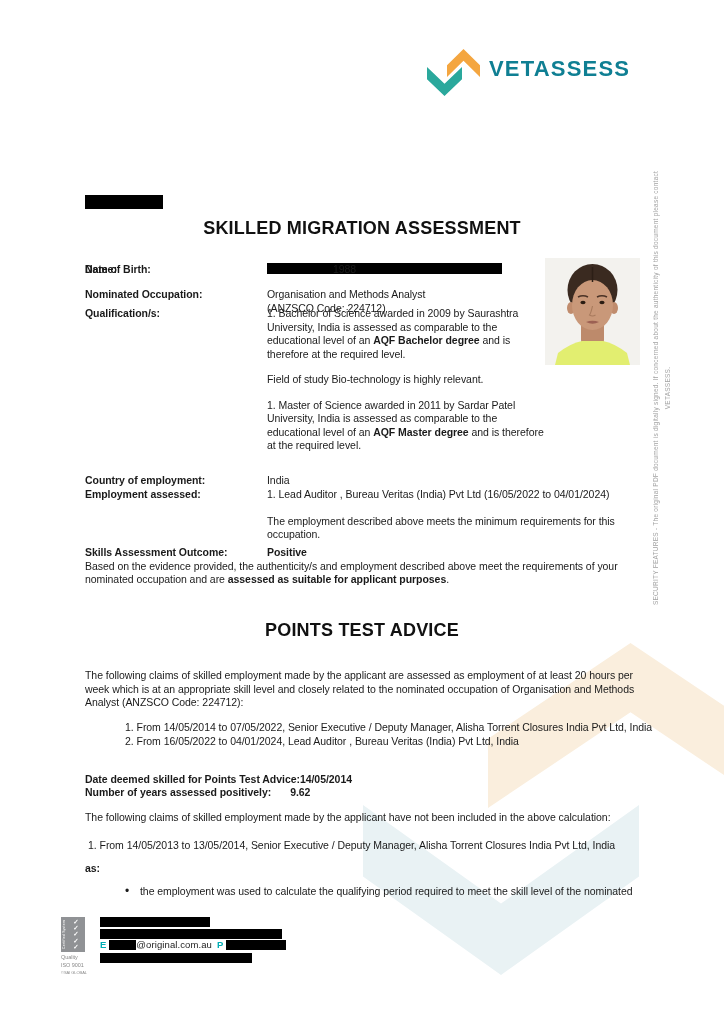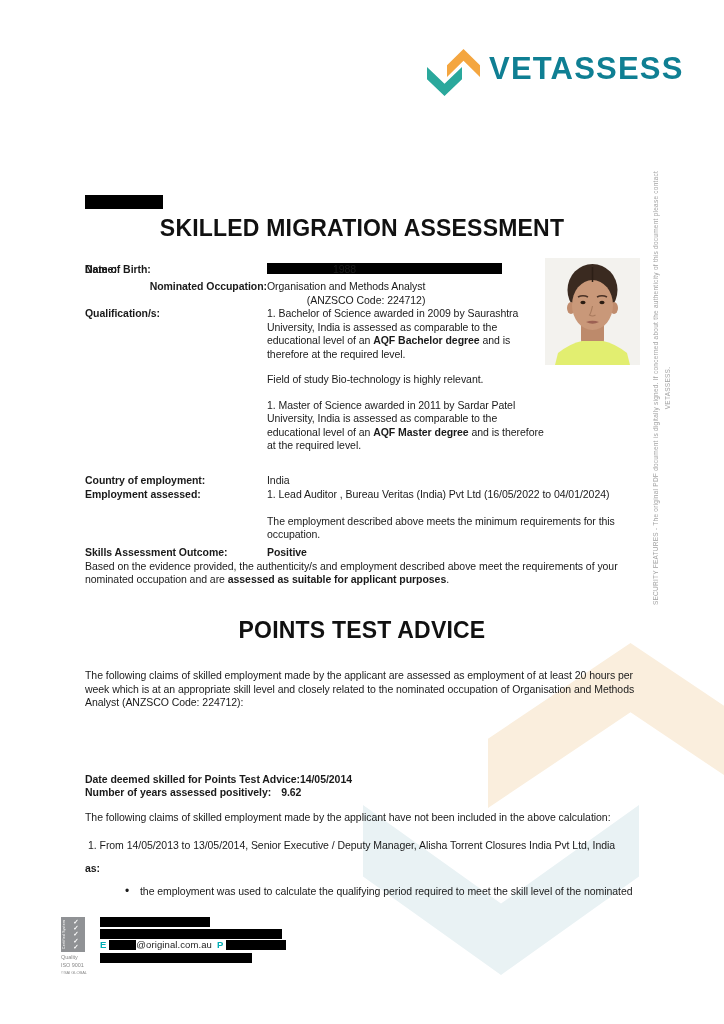--- a/index.html
+++ b/index.html
@@ -14,38 +14,38 @@
   .chev-down{clip-path:polygon(50% 100%,100% 42%,100% 0%,50% 58%,0% 0%,0% 42%);}
   .wm{position:absolute; z-index:0;}
   .wm-orange{left:488px; top:643px; width:285px; height:165px; background:#faeedd;}
   .wm-teal{left:363px; top:805px; width:276px; height:170px; background:#e9f2f4;}
   
   .logo-chev{position:absolute; z-index:2;}
   .logo-chev.orange{left:447px; top:49px; width:33px; height:28px; background:#f4a640;}
   .logo-chev.teal{left:427px; top:67px; width:35px; height:29px; background:#2aa89c;}
   .logo-word{
     position:absolute; left:489px; top:54px; z-index:2;
-    font-size:31px; font-weight:bold; color:#0f7f93; letter-spacing:1.2px; line-height:30px;
+    font-size:22px; font-weight:bold; color:#0f7f93; letter-spacing:1.2px; line-height:30px;
   }
   
   .security{
     position:absolute; left:426px; top:382px; width:460px; height:12px;
     transform:rotate(-90deg); transform-origin:center;
     font-size:6.5px; letter-spacing:0.25px; color:#a3a3a3; text-align:center;
     z-index:2; line-height:12px;
   }
   
   .abs{position:absolute; z-index:1;}
   .row{position:absolute; z-index:1; left:85px; display:flex;}
   .lbl{width:182px; font-weight:bold; flex:none;}
   .val{flex:1;}
   b,.bold{font-weight:bold;}
   .title{
     position:absolute; z-index:1; left:0; width:724px; text-align:center;
-    font-size:23px; font-weight:bold; letter-spacing:0.2px; line-height:19px; color:#111;
+    font-size:18px; font-weight:bold; letter-spacing:0.2px; line-height:19px; color:#111;
   }
   .redact{display:inline-block; background:#000; height:11px; vertical-align:-1px;}
   .redact-abs{position:absolute; background:#000; z-index:1;}
   p{margin:0;}
   .gap-p{margin-top:12px;}
   
   .claims{position:absolute; z-index:1; left:125px; width:545px;}
   .bullet-row{position:absolute; z-index:1; left:125px; width:555px; display:flex;}
   .bullet-glyph{flex:none; width:15px;}
   .bullet-glyph::before{content:"\2022"; font-size:12px;}
@@ -108,21 +108,21 @@
   <div class="row" style="top:263px;">
     <div class="lbl">Name:</div>
     <div class="val"><span>Shruti</span><span class="redact" style="width:203px; margin-left:5px;"></span></div>
   </div>
 
   <div class="row" style="top:262.5px;">
     <div class="lbl">Date of Birth:</div>
     <div class="val"><span class="redact" style="width:61px; margin-right:5px;"></span><span>1988</span></div>
   </div>
 
-  <div class="row" style="top:280px;text-align:right;">
+  <div class="row" style="top:288px;">
     <div class="lbl">Nominated Occupation:</div>
     <div class="val">
       <div>Organisation and Methods Analyst</div>
       <div>(ANZSCO Code: 224712)</div>
     </div>
   </div>
 
   <div class="row" style="top:307px; width:555px;">
     <div class="lbl">Qualification/s:</div>
     <div class="val" style="max-width:280px;">
@@ -149,25 +149,27 @@
     <div class="val bold">Positive</div>
   </div>
 
   <div class="abs" style="left:85px; top:559.5px; width:572px;"><span>Based on the evidence provided, the authenticity/s and employment described above meet the requirements of your nominated occupation and are </span><b>assessed as suitable for applicant purposes</b><span>.</span></div>
 
   <div class="title" style="top:621px;">POINTS TEST ADVICE</div>
 
   <div class="abs" style="left:85px; top:669px; width:572px;">The following claims of skilled employment made by the applicant are assessed as employment of at least 20 hours per week which is at an appropriate skill level and closely related to the nominated occupation of Organisation and Methods Analyst (ANZSCO Code: 224712):</div>
 
   <div class="claims" style="top:721px;">
+    <div>1. From 14/05/2014 to 07/05/2022, Senior Executive / Deputy Manager, Alisha Torrent Closures India Pvt Ltd, India</div>
+    <div>2. From 16/05/2022 to 04/01/2024, Lead Auditor , Bureau Veritas (India) Pvt Ltd, India</div>
   </div>
 
   <div class="abs bold" style="left:85px; top:772.5px;"><span>Date deemed skilled for Points Test Advice:</span><span>14/05/2014</span></div>
 
-  <div class="abs bold" style="left:85px; top:786px;"><span>Number of years assessed positively:</span><span style="margin-left:10px;">9.62</span></div>
+  <div class="abs bold" style="left:85px; top:786px;"><span>Number of years assessed positively:</span><span style="margin-left:19px;">9.62</span></div>
 
   <div class="abs" style="left:85px; top:811px; width:600px;">The following claims of skilled employment made by the applicant have not been included in the above calculation:</div>
 
   <div class="abs" style="left:88px; top:838.5px; width:600px;">1. From 14/05/2013 to 13/05/2014, Senior Executive / Deputy Manager, Alisha Torrent Closures India Pvt Ltd, India</div>
 
   <div class="abs bold" style="left:85px; top:862px;">as:</div>
 
   <div class="bullet-row" style="top:884.5px;">
     <span class="bullet-glyph"></span>
     <span>the employment was used to calculate the qualifying period required to meet the skill level of the nominated</span>

